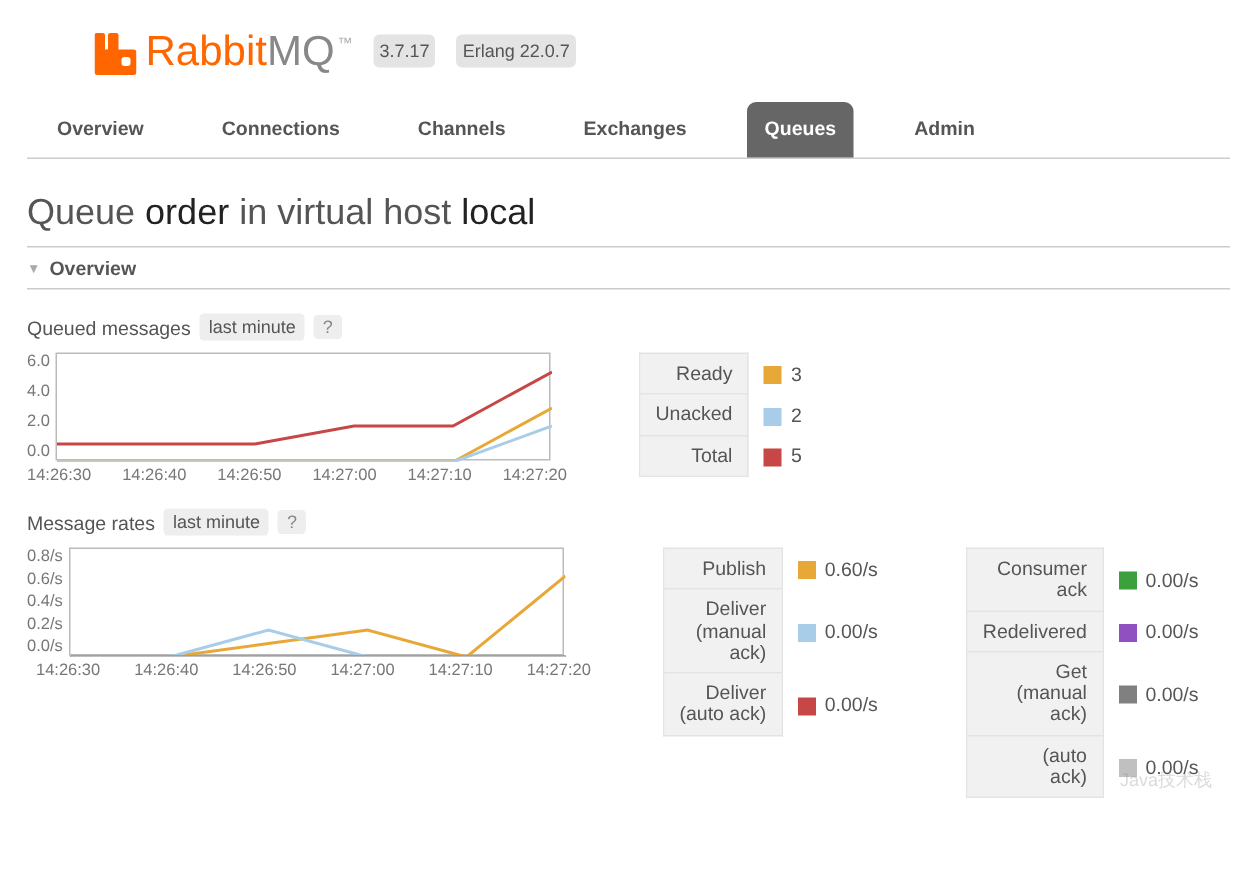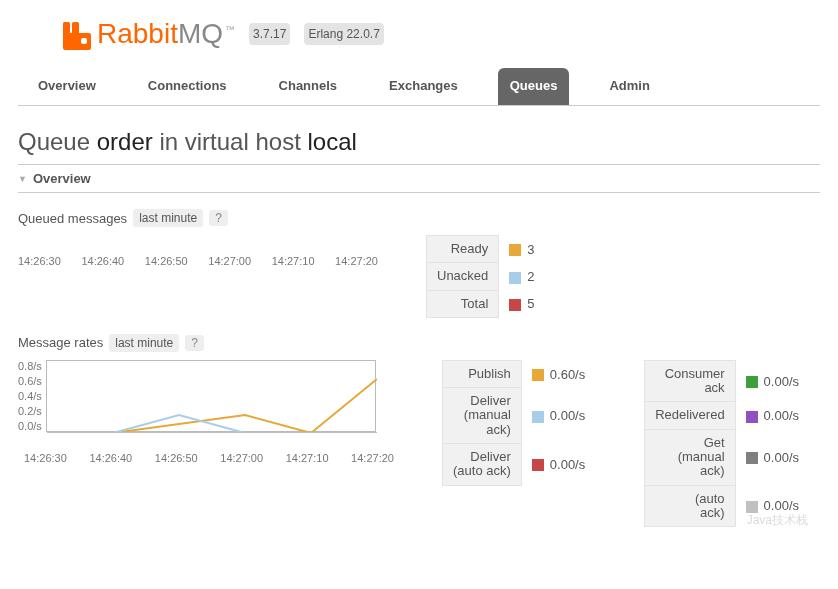--- a/index.html
+++ b/index.html
@@ -25,21 +25,21 @@
   h1 b { color: #222; font-weight: 500; margin-top: 15px; }
   .section-title { border-top: 1px solid #ccc; border-bottom: 1px solid #ccc; padding: 6px 0; font-weight: bold; color: #555; display: flex; align-items: center; gap: 6px; }
   .tri { color: #aaa; font-size: 9px; }
   .subhdr { margin: 16px 0 8px; color: #555; display: flex; align-items: center; gap: 6px; }
   .tag { background: #eee; padding: 2px 6px; border-radius: 3px; color: #555; font-size: 12px; }
   .help { background: #eee; padding: 1px 6px; border-radius: 3px; color: #888; font-size: 12px; cursor: pointer; }
   .chart-wrap { display: flex; gap: 48px; align-items: flex-start; }
   .chart-box { display: flex; }
   .yaxis { display: flex; flex-direction: column; justify-content: space-between; align-items: flex-end; padding-right: 4px; color: #777; font-size: 11px; }
   .chart-area { border: 1px solid #bbb; position: relative; background: #fff; }
-  .xaxis { display: flex; justify-content: space-between; color: #777; font-size: 11px; margin-top: 20px; text-align: center; }
+  .xaxis { display: flex; justify-content: space-between; color: #777; font-size: 11px; margin-top: 4px; text-align: center; }
   .legend-tbl { border-collapse: collapse; }
   .legend-tbl td { padding: 6px 10px; vertical-align: middle; }
   .legend-tbl td.lbl { background: #f1f1f1; border: 1px solid #e3e3e3; text-align: right; min-width: 70px; color: #555; line-height: 1.1; margin-top: 19px; }
   .sw { display: inline-block; width: 12px; height: 12px; vertical-align: middle; margin-right: 6px; }
   .val { color: #555; }
   .rates-row { display: flex; gap: 48px; align-items: flex-start; }
   .watermark { position: absolute; right: 30px; bottom: 60px; opacity: 0.3; color: #888; font-size: 12px; pointer-events: none; }
 </style>
 </head>
 <body>
@@ -79,20 +79,35 @@
 </div>
 
 <div class="subhdr">
   <span>Queued messages</span>
   <span class="tag">last minute</span>
   <span class="help">?</span>
 </div>
 
 <div class="chart-wrap">
   <div>
+    <div class="chart-box">
+      <div class="yaxis" id="yaxis-0" style="height:72px">
+          <span>6.0</span>
+          <span>4.0</span>
+          <span>2.0</span>
+          <span>0.0</span>
+        </div>
+      <div class="chart-area" style="width:330px;height:72px">
+        <svg id="chart-0" width="330" height="72" viewBox="0 0 330 72">
+            <path d="M0.0 72.0 L66.0 72.0 L132.0 72.0 L198.0 72.0 L264.0 72.0 L330.0 36.0 " fill="none" stroke="#e8a838" stroke-width="2"></path>
+            <path d="M0.0 72.0 L66.0 72.0 L132.0 72.0 L198.0 72.0 L264.0 72.0 L330.0 48.0 " fill="none" stroke="#a8cde8" stroke-width="2"></path>
+            <path d="M0.0 60.0 L66.0 60.0 L132.0 60.0 L198.0 48.0 L264.0 48.0 L330.0 12.0 " fill="none" stroke="#c74646" stroke-width="2"></path>
+          </svg>
+      </div>
+    </div>
     <div class="xaxis" id="xaxis-0" style="width:360px">
         <span>14:26:30</span>
         <span>14:26:40</span>
         <span>14:26:50</span>
         <span>14:27:00</span>
         <span>14:27:10</span>
         <span>14:27:20</span>
       </div>
   </div>
 

